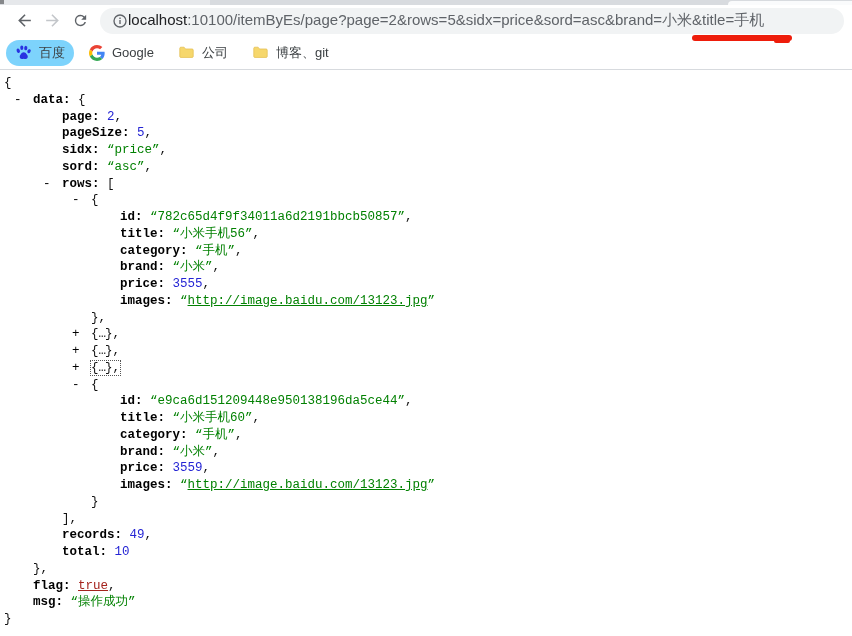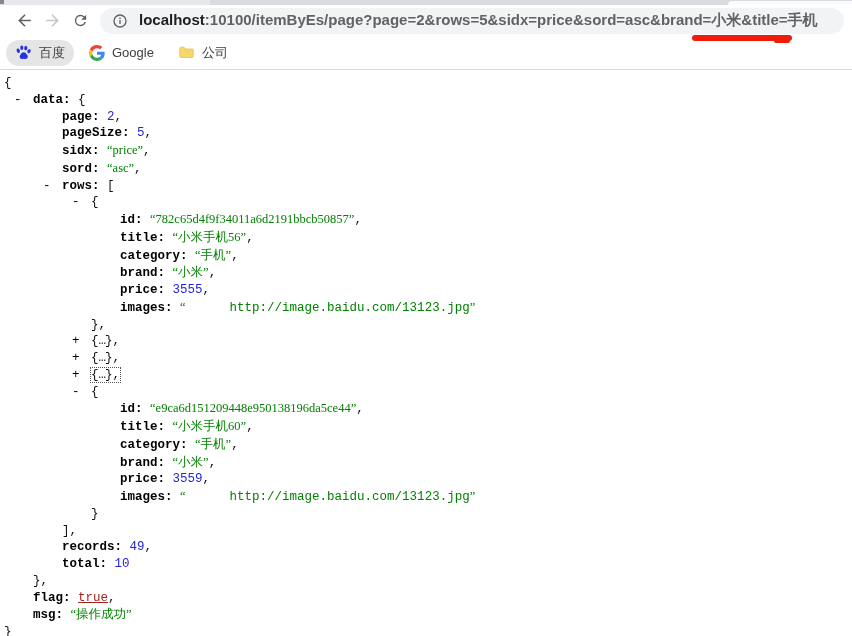--- a/index.html
+++ b/index.html
@@ -12,47 +12,47 @@
   .tab-strip .dark-notch { position:absolute; left:0; top:0; width:4px; height:4px; background:#85878a; }
   .tab-strip .active-tab { position:absolute; right:0; top:1px; width:124px; height:4px;
                            background:#fafbfc; border-top-left-radius:7px; }
 
   
   .toolbar { height:31px; background:#fff; display:flex; align-items:center; padding:0 8px 0 10px; }
   .nav-btn { width:28px; height:28px; display:flex; align-items:center; justify-content:center;
              border-radius:50%; flex:0 0 auto; }
   .addr-bar { flex:1; height:26px; margin-left:6px; background:#f1f3f4; border-radius:13px;
               display:flex; align-items:center; padding:0 12px; position:relative; min-width:0; }
-  .addr-bar .url { font-size:15px; white-space:nowrap; overflow:hidden; margin-left:11px;font-weight:bold; }
+  .addr-bar .url { font-size:15px; white-space:nowrap; overflow:hidden; margin-left:0; }
   .url .host { color:#202124; }
   .url .rest { color:#5f6368; }
   .red-underline { position:absolute; left:592px; top:27px; width:100px; height:6px;
                    border-radius:3px; background:currentColor; }
   .red-underline::after { content:""; position:absolute; right:2px; top:4px; width:16px; height:4px;
                           border-radius:2px; background:currentColor; }
 
   
   .bookmarks { height:34px; background:#fff; display:flex; align-items:center; padding:0 6px;
                border-bottom:1px solid #d7dade; }
   .bm-item { display:flex; align-items:center; gap:7px; padding:4px 9px; border-radius:14px;
              font-size:13px; color:#3c4043; white-space:nowrap; }
-  .bm-item.hovered { background:#e5e5e5;align-items:center; }
+  .bm-item.hovered { background:#7dd3fc;align-items:center; }
   .bm-item + .bm-item { margin-left:6px; }
 
   
   .content { height:566px; background:#fff; overflow:hidden; }
   .json { font-family:"Liberation Mono","DejaVu Sans Mono",monospace; font-size:12.5px;
           line-height:16.75px; padding-top:5px; }
   .jline { position:relative; white-space:pre; }
   .exp { position:absolute; top:0; color:#000; }
   .t-k { font-weight:bold; color:var(--c-key,#000); }
   .t-n { color:var(--c-number,#2424d4); }
-  .t-s { color:var(--c-string,#028102);font-family:Liberation Serif, serif; }
+  .t-s { color:var(--c-string,#028102); }
   .t-b { color:var(--c-boolean,#a5231d);text-decoration:underline; }
-  .t-l { color:var(--c-link,#028102); cursor:pointer;margin-left:44px; }
+  .t-l { color:var(--c-link,#028102); text-decoration:underline; cursor:pointer; }
   .t-p { color:#111; }
   .t-e { color:#111; letter-spacing:-1px; }
   .focus { outline:1px dotted #555; }
 </style>
 </head>
 <body>
 
 <div class="tab-strip">
   <div class="left-band"></div>
   <div class="dark-notch"></div>
@@ -107,17 +107,23 @@
         <path fill="#34A853" d="M24 48c6.48 0 11.93-2.13 15.89-5.81l-7.73-6c-2.15 1.45-4.92 2.3-8.16 2.3-6.26 0-11.57-4.22-13.47-9.91l-7.98 6.19C6.51 42.62 14.62 48 24 48z"></path>
       </svg>
     <span>Google</span>
   </div>
   <div class="bm-item">
     <svg width="17" height="17" viewBox="0 0 24 24">
         <path fill="#f6d76c" stroke="#e3bd4e" d="M2.5 6C2.5 5.2 3.2 4.5 4 4.5h4.6l2 2.5H20c.8 0 1.5.7 1.5 1.5v9c0 .8-.7 1.5-1.5 1.5H4c-.8 0-1.5-.7-1.5-1.5V6z"></path>
       </svg>
     <span>公司</span>
   </div>
+  <div class="bm-item">
+    <svg width="17" height="17" viewBox="0 0 24 24">
+        <path fill="#f6d76c" stroke="#e3bd4e" d="M2.5 6C2.5 5.2 3.2 4.5 4 4.5h4.6l2 2.5H20c.8 0 1.5.7 1.5 1.5v9c0 .8-.7 1.5-1.5 1.5H4c-.8 0-1.5-.7-1.5-1.5V6z"></path>
+      </svg>
+    <span>博客、git</span>
+  </div>
 </div>
 
 <div class="content">
   <pre class="json"><div class="jline" style="padding-left: 4px;"><span><span class="t-p">{</span></span></div><div class="jline" style="padding-left: 33px;"><span class="exp" style="left: 14px;">-</span><span><span class="t-k">data:</span><span class="t-p"> {</span></span></div><div class="jline" style="padding-left: 62px;"><span><span class="t-k">page:</span><span class="t-p"> </span><span class="t-n">2</span><span class="t-p">,</span></span></div><div class="jline" style="padding-left: 62px;"><span><span class="t-k">pageSize:</span><span class="t-p"> </span><span class="t-n">5</span><span class="t-p">,</span></span></div><div class="jline" style="padding-left: 62px;"><span><span class="t-k">sidx:</span><span class="t-p"> </span><span class="t-s">“price”</span><span class="t-p">,</span></span></div><div class="jline" style="padding-left: 62px;"><span><span class="t-k">sord:</span><span class="t-p"> </span><span class="t-s">“asc”</span><span class="t-p">,</span></span></div><div class="jline" style="padding-left: 62px;"><span class="exp" style="left: 43px;">-</span><span><span class="t-k">rows:</span><span class="t-p"> [</span></span></div><div class="jline" style="padding-left: 91px;"><span class="exp" style="left: 72px;">-</span><span><span class="t-p">{</span></span></div><div class="jline" style="padding-left: 120px;"><span><span class="t-k">id:</span><span class="t-p"> </span><span class="t-s">“782c65d4f9f34011a6d2191bbcb50857”</span><span class="t-p">,</span></span></div><div class="jline" style="padding-left: 120px;"><span><span class="t-k">title:</span><span class="t-p"> </span><span class="t-s">“小米手机56”</span><span class="t-p">,</span></span></div><div class="jline" style="padding-left: 120px;"><span><span class="t-k">category:</span><span class="t-p"> </span><span class="t-s">“手机”</span><span class="t-p">,</span></span></div><div class="jline" style="padding-left: 120px;"><span><span class="t-k">brand:</span><span class="t-p"> </span><span class="t-s">“小米”</span><span class="t-p">,</span></span></div><div class="jline" style="padding-left: 120px;"><span><span class="t-k">price:</span><span class="t-p"> </span><span class="t-n">3555</span><span class="t-p">,</span></span></div><div class="jline" style="padding-left: 120px;"><span><span class="t-k">images:</span><span class="t-p"> </span><span class="t-s">“</span><span class="t-l">http://image.baidu.com/13123.jpg</span><span class="t-s">”</span></span></div><div class="jline" style="padding-left: 91px;"><span><span class="t-p">},</span></span></div><div class="jline" style="padding-left: 91px;"><span class="exp" style="left: 72px;">+</span><span><span class="t-p">{</span><span class="t-e">…</span><span class="t-p">},</span></span></div><div class="jline" style="padding-left: 91px;"><span class="exp" style="left: 72px;">+</span><span><span class="t-p">{</span><span class="t-e">…</span><span class="t-p">},</span></span></div><div class="jline" style="padding-left: 91px;"><span class="exp" style="left: 72px;">+</span><span class="focus"><span class="t-p">{</span><span class="t-e">…</span><span class="t-p">},</span></span></div><div class="jline" style="padding-left: 91px;"><span class="exp" style="left: 72px;">-</span><span><span class="t-p">{</span></span></div><div class="jline" style="padding-left: 120px;"><span><span class="t-k">id:</span><span class="t-p"> </span><span class="t-s">“e9ca6d151209448e950138196da5ce44”</span><span class="t-p">,</span></span></div><div class="jline" style="padding-left: 120px;"><span><span class="t-k">title:</span><span class="t-p"> </span><span class="t-s">“小米手机60”</span><span class="t-p">,</span></span></div><div class="jline" style="padding-left: 120px;"><span><span class="t-k">category:</span><span class="t-p"> </span><span class="t-s">“手机”</span><span class="t-p">,</span></span></div><div class="jline" style="padding-left: 120px;"><span><span class="t-k">brand:</span><span class="t-p"> </span><span class="t-s">“小米”</span><span class="t-p">,</span></span></div><div class="jline" style="padding-left: 120px;"><span><span class="t-k">price:</span><span class="t-p"> </span><span class="t-n">3559</span><span class="t-p">,</span></span></div><div class="jline" style="padding-left: 120px;"><span><span class="t-k">images:</span><span class="t-p"> </span><span class="t-s">“</span><span class="t-l">http://image.baidu.com/13123.jpg</span><span class="t-s">”</span></span></div><div class="jline" style="padding-left: 91px;"><span><span class="t-p">}</span></span></div><div class="jline" style="padding-left: 62px;"><span><span class="t-p">],</span></span></div><div class="jline" style="padding-left: 62px;"><span><span class="t-k">records:</span><span class="t-p"> </span><span class="t-n">49</span><span class="t-p">,</span></span></div><div class="jline" style="padding-left: 62px;"><span><span class="t-k">total:</span><span class="t-p"> </span><span class="t-n">10</span></span></div><div class="jline" style="padding-left: 33px;"><span><span class="t-p">},</span></span></div><div class="jline" style="padding-left: 33px;"><span><span class="t-k">flag:</span><span class="t-p"> </span><span class="t-b">true</span><span class="t-p">,</span></span></div><div class="jline" style="padding-left: 33px;"><span><span class="t-k">msg:</span><span class="t-p"> </span><span class="t-s">“操作成功”</span></span></div><div class="jline" style="padding-left: 4px;"><span><span class="t-p">}</span></span></div></pre>
 </div>
 
 </body></html>

